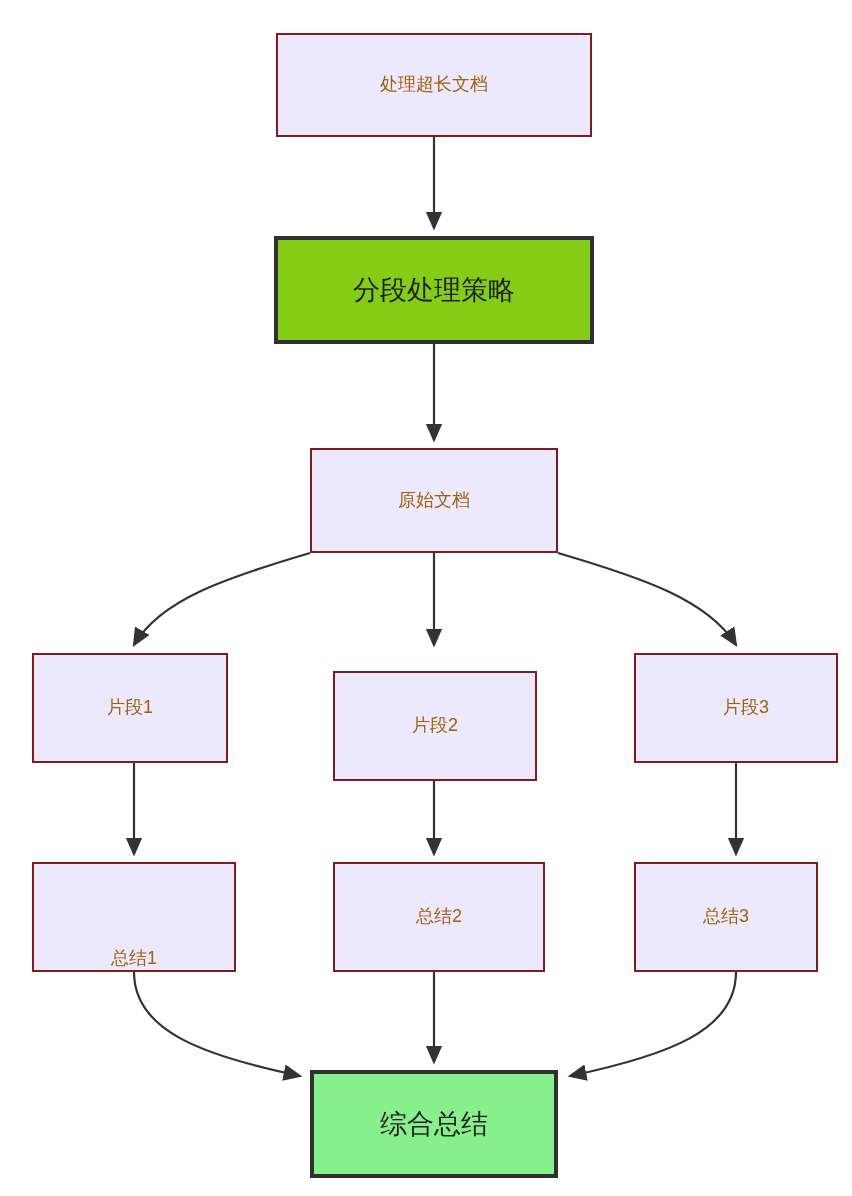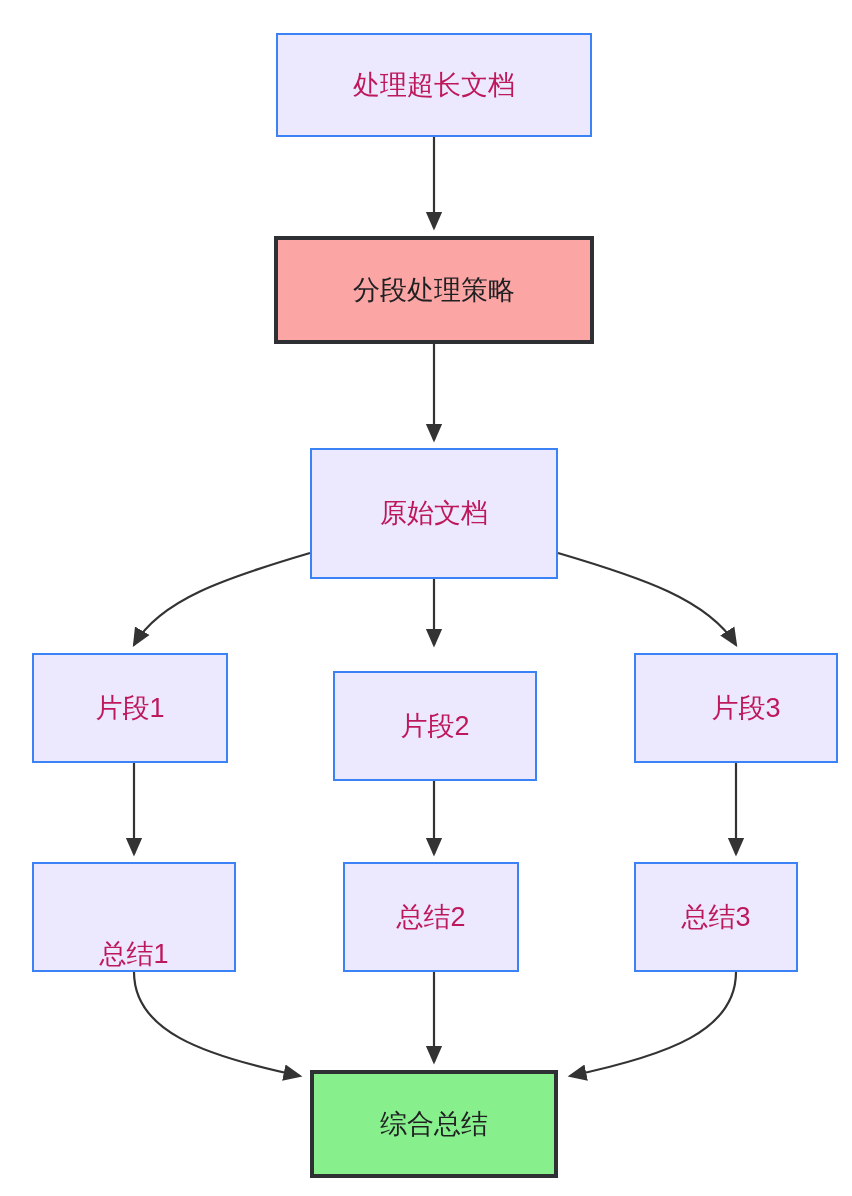--- a/index.html
+++ b/index.html
@@ -38,27 +38,27 @@
     line-height: 1.2;
     z-index: 2;
   }
   .node-label {
     display: block;
     white-space: nowrap;
   }
   
   .node.style-default {
     background: #ece8fd;
-    border: 2px solid #3b82f6;
-    color: #be185d;
-    font-size: 27px;
+    border: 2px solid #7f1d1d;
+    color: #a16207;
+    font-size: 18px;
   }
   
   .node.style-strategy {
-    background: #fca5a5;
+    background: #84cc16;
     border: 4px solid #2f3033;
     color: #1f2022;
     font-size: 27px;
   }
   
   .node.style-result {
     background: #88ef8d;
     border: 4px solid #2f3033;
     color: #1f2022;
     font-size: 27px;
@@ -88,38 +88,38 @@
         <path d="M 736 972 C 736 1030, 670 1055, 570 1076" fill="none" stroke="#333333" stroke-width="2.2" marker-end="url(#arrowhead)"></path>
       </g>
   </svg>
   <div id="nodes-group">
       <div class="node style-default" style="left: 276px; top: 33px; width: 316px; height: 104px;">
         <span class="node-label">处理超长文档</span>
       </div>
       <div class="node style-strategy" style="left: 274px; top: 236px; width: 320px; height: 108px;">
         <span class="node-label">分段处理策略</span>
       </div>
-      <div class="node style-default" style="left: 310px; top: 448px; width: 248px; height: 131px;">
+      <div class="node style-default" style="left: 310px; top: 448px; width: 248px; height: 105px;">
         <span class="node-label">原始文档</span>
       </div>
       <div class="node style-default" style="left: 32px; top: 653px; width: 196px; height: 110px;">
         <span class="node-label">片段1</span>
       </div>
       <div class="node style-default" style="left: 333px; top: 653px; width: 204px; height: 110px; margin-top: 18px;">
         <span class="node-label">片段2</span>
       </div>
       <div class="node style-default" style="left: 634px; top: 653px; width: 204px; height: 110px; padding-left: 20px;">
         <span class="node-label">片段3</span>
       </div>
       <div class="node style-default" style="left: 32px; top: 862px; width: 204px; height: 110px; align-items: flex-end;">
         <span class="node-label">总结1</span>
       </div>
-      <div class="node style-default" style="left: 333px; top: 862px; width: 176px; height: 110px; margin-left: 10px;">
+      <div class="node style-default" style="left: 333px; top: 862px; width: 212px; height: 110px;">
         <span class="node-label">总结2</span>
       </div>
-      <div class="node style-default" style="left: 634px; top: 862px; width: 164px; height: 110px;">
+      <div class="node style-default" style="left: 634px; top: 862px; width: 184px; height: 110px;">
         <span class="node-label">总结3</span>
       </div>
       <div class="node style-result" style="left: 310px; top: 1070px; width: 248px; height: 108px; align-items: center;">
         <span class="node-label">综合总结</span>
       </div>
     </div>
 </div>
 
 </body></html>

